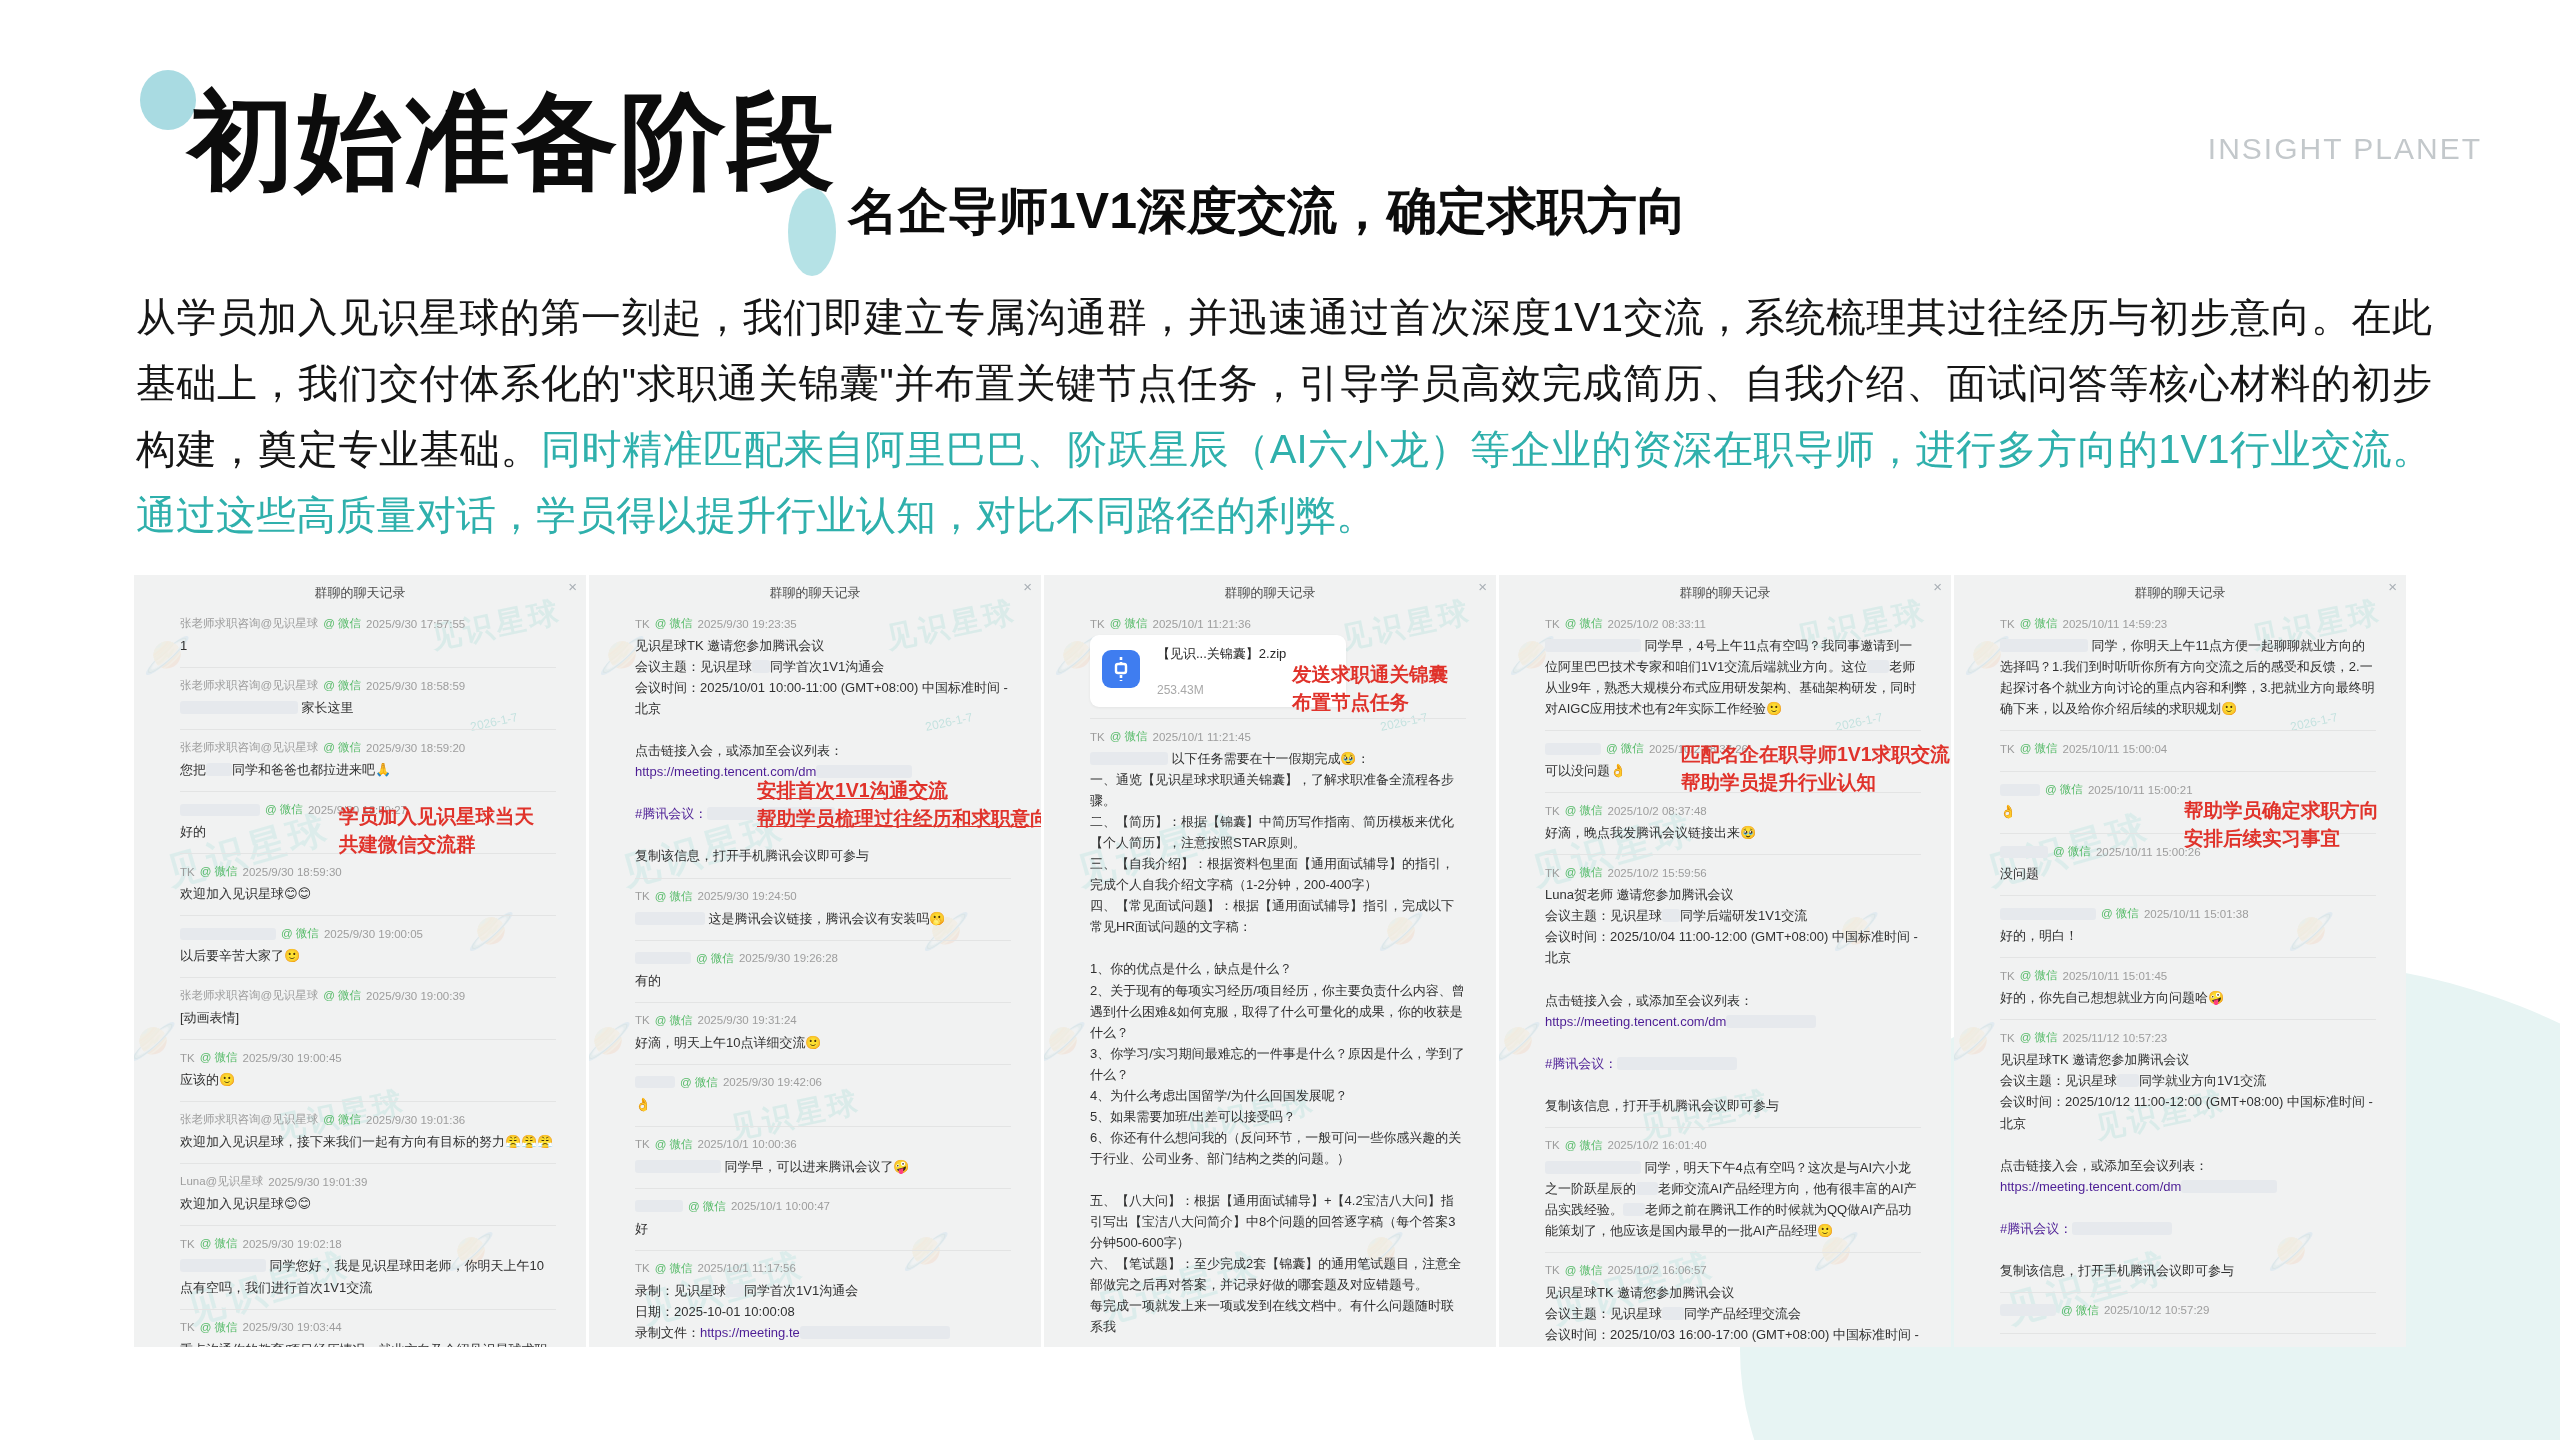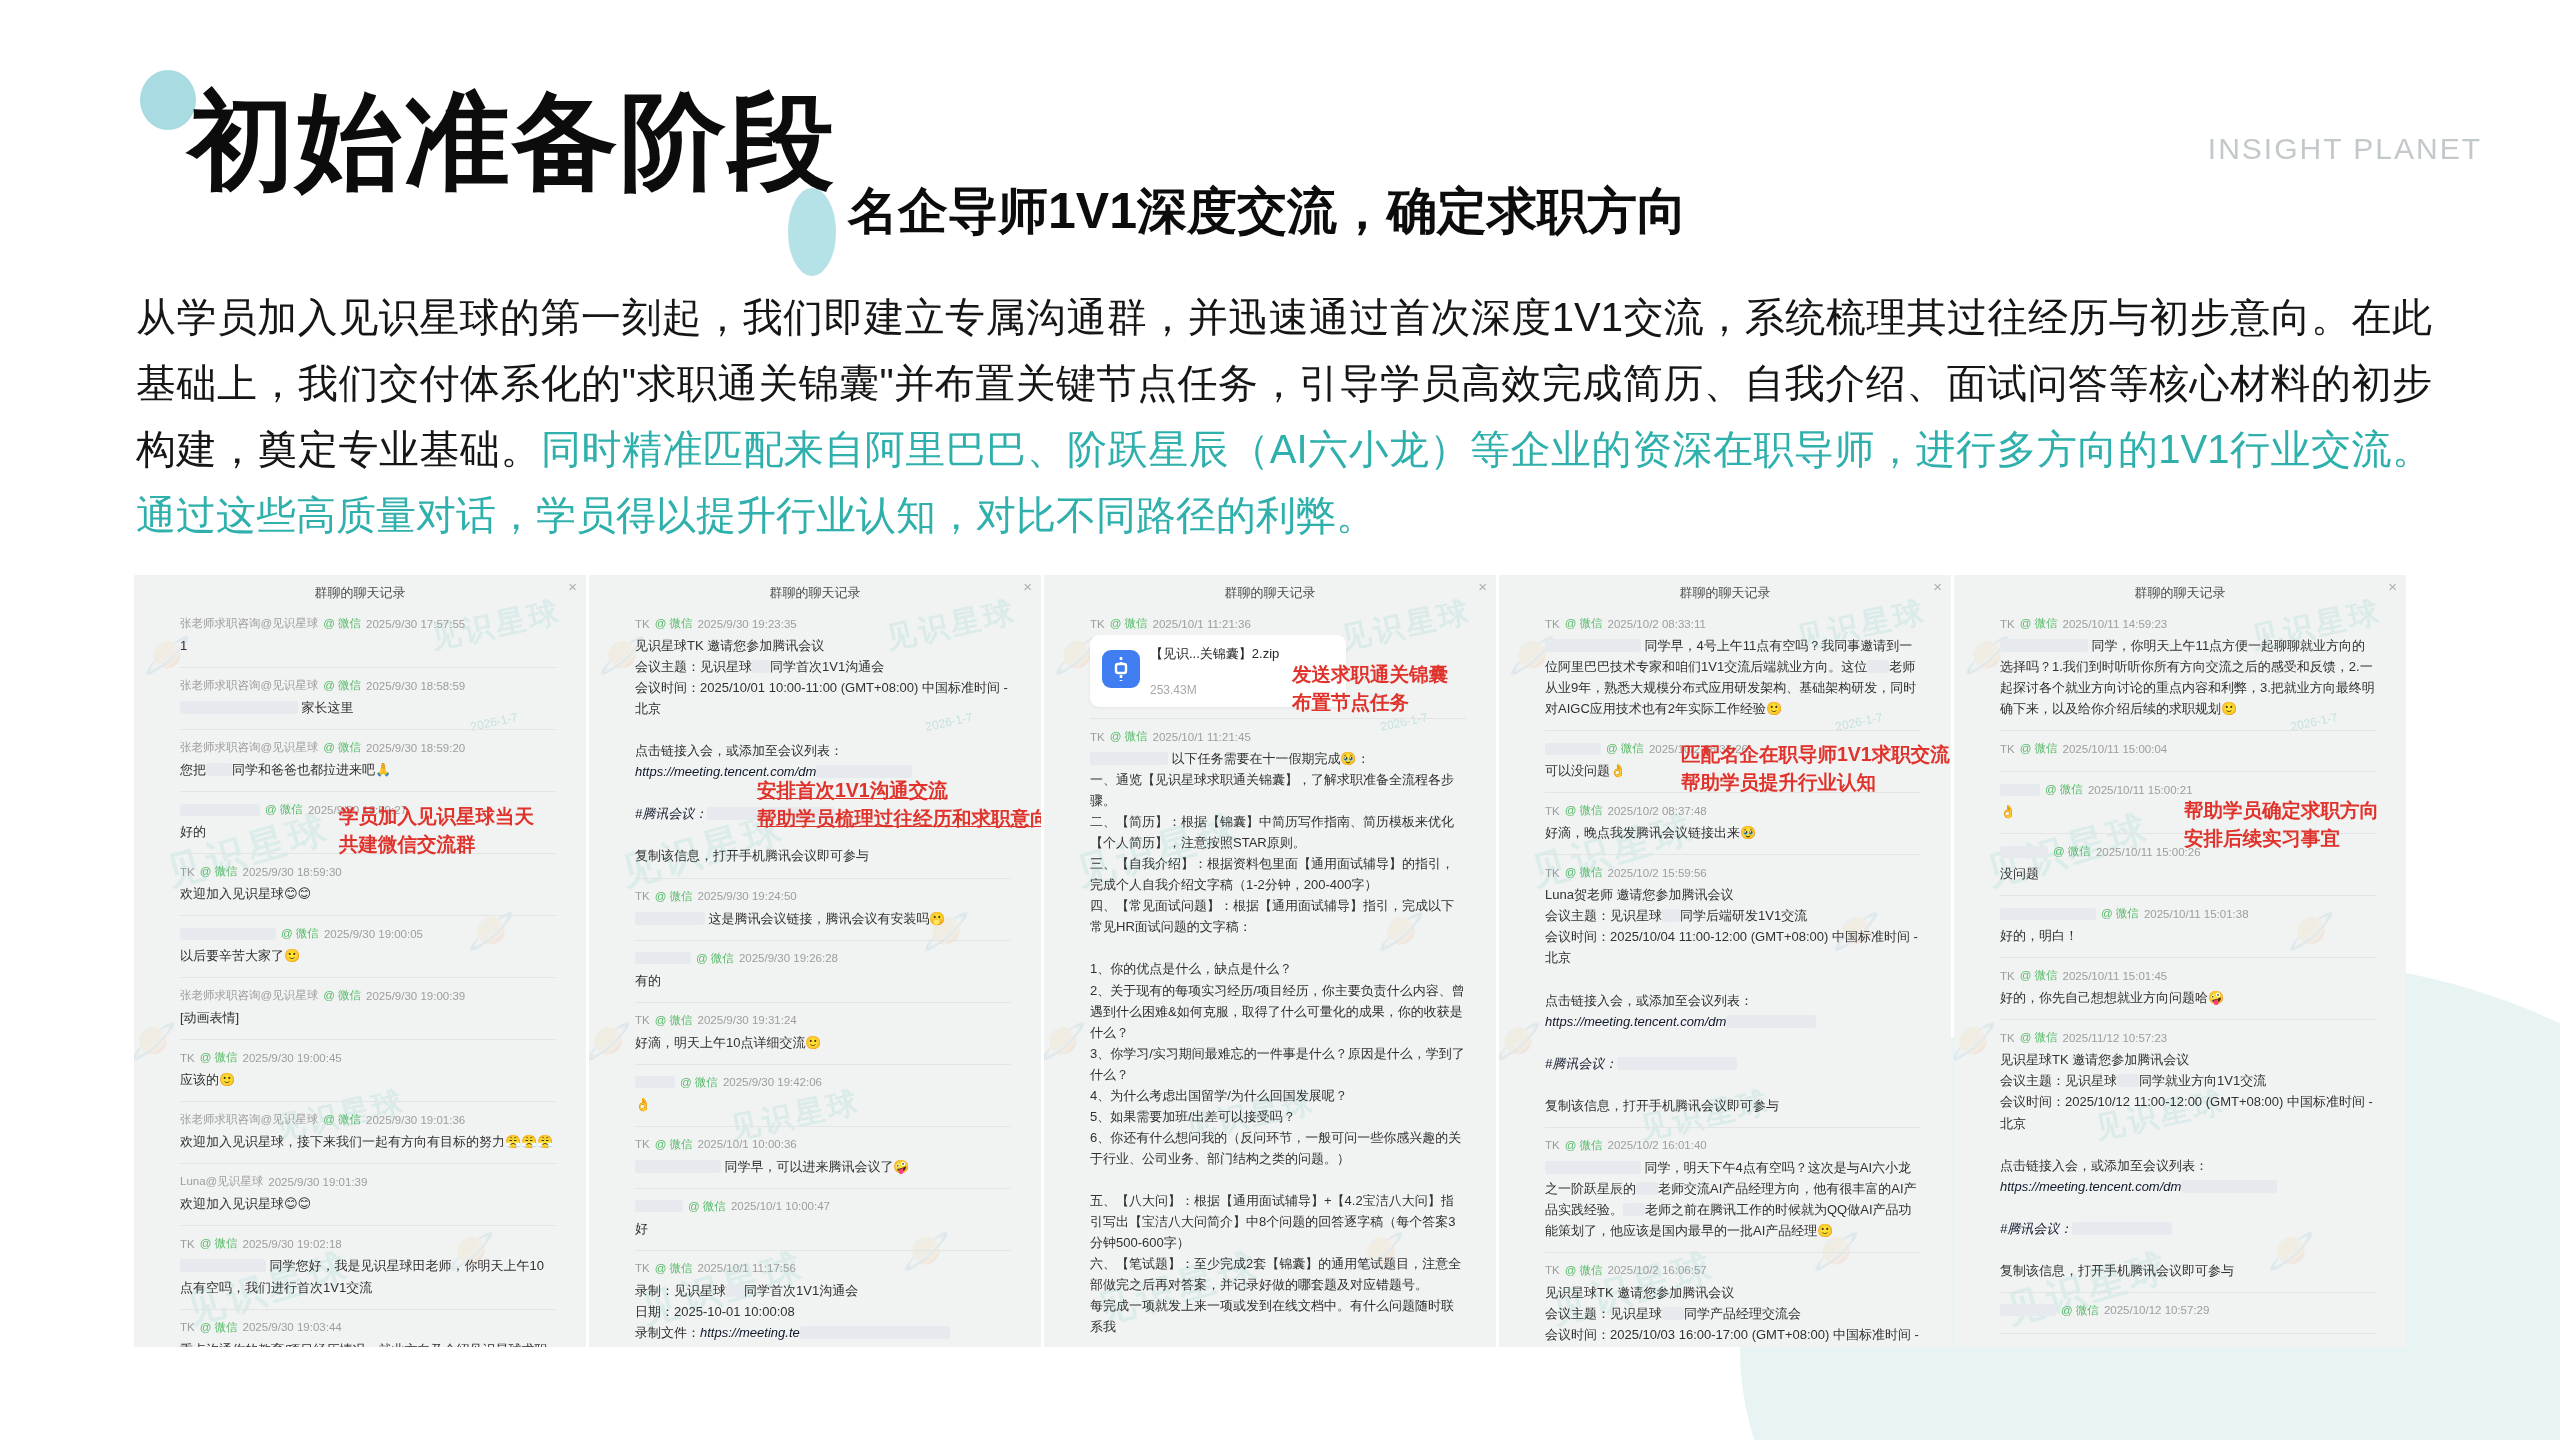--- a/index.html
+++ b/index.html
@@ -25,23 +25,23 @@
   .close-icon{position:absolute;top:3px;right:9px;font-size:15px;color:#a9afb5;cursor:pointer;z-index:4;}
   .msgs{position:relative;padding:4px 30px 0 46px;z-index:3;}
   .msg{padding:10px 0 11px;border-bottom:1px solid #e3e4e4;}
   .sender-row{display:flex;align-items:center;gap:5px;font-size:11.5px;color:#a0a0a0;white-space:nowrap;margin-bottom:4px;}
   .sender-name{color:#9d9d9d;}
   .badge{color:#57bb69;}
   .time{color:#9d9d9d;}
   .content{font-size:13px;line-height:1.62;color:#303030;word-break:break-all;}
   .redact{display:inline-block;height:13px;background:#e6e9ed;border-radius:3px;vertical-align:-2px;}
   .sender-row .redact{height:12px;}
-  .blue{color:#0f172a;font-style:italic;}
-  
-  .file-card{display:flex;align-items:center;gap:10px;background:#ffffff;border-radius:9px;width:232px;padding:10px 12px;box-shadow:0 1px 3px rgba(0,0,0,.06);}
+  .blue{color:#4c1d95;}
+  
+  .file-card{display:flex;align-items:center;gap:17px;background:#ffffff;border-radius:9px;width:232px;padding:10px 12px;box-shadow:0 1px 3px rgba(0,0,0,.06);}
   .file-meta{min-width:0;}
   .file-name{font-size:13px;color:#262626;white-space:nowrap;}
   .file-size{font-size:12px;color:#a8a8a8;margin-top:20px;}
   
   .annotation{position:absolute;font-size:19.5px;font-weight:700;color:#e0332b;line-height:1.42;white-space:nowrap;z-index:5;}
   
   .wm{position:absolute;z-index:1;pointer-events:none;user-select:none;}
   .wm-planet{font-size:44px;opacity:.16;color:#79c4bf;transform:rotate(-14deg);}
   .wm-cn{font-size:30px;font-weight:700;color:#bfe3e0;opacity:.45;transform:rotate(-12deg);letter-spacing:3px;}
   .wm-cn2{font-size:38px;font-weight:700;color:#c9e8e5;opacity:.5;transform:rotate(-16deg);letter-spacing:4px;}

